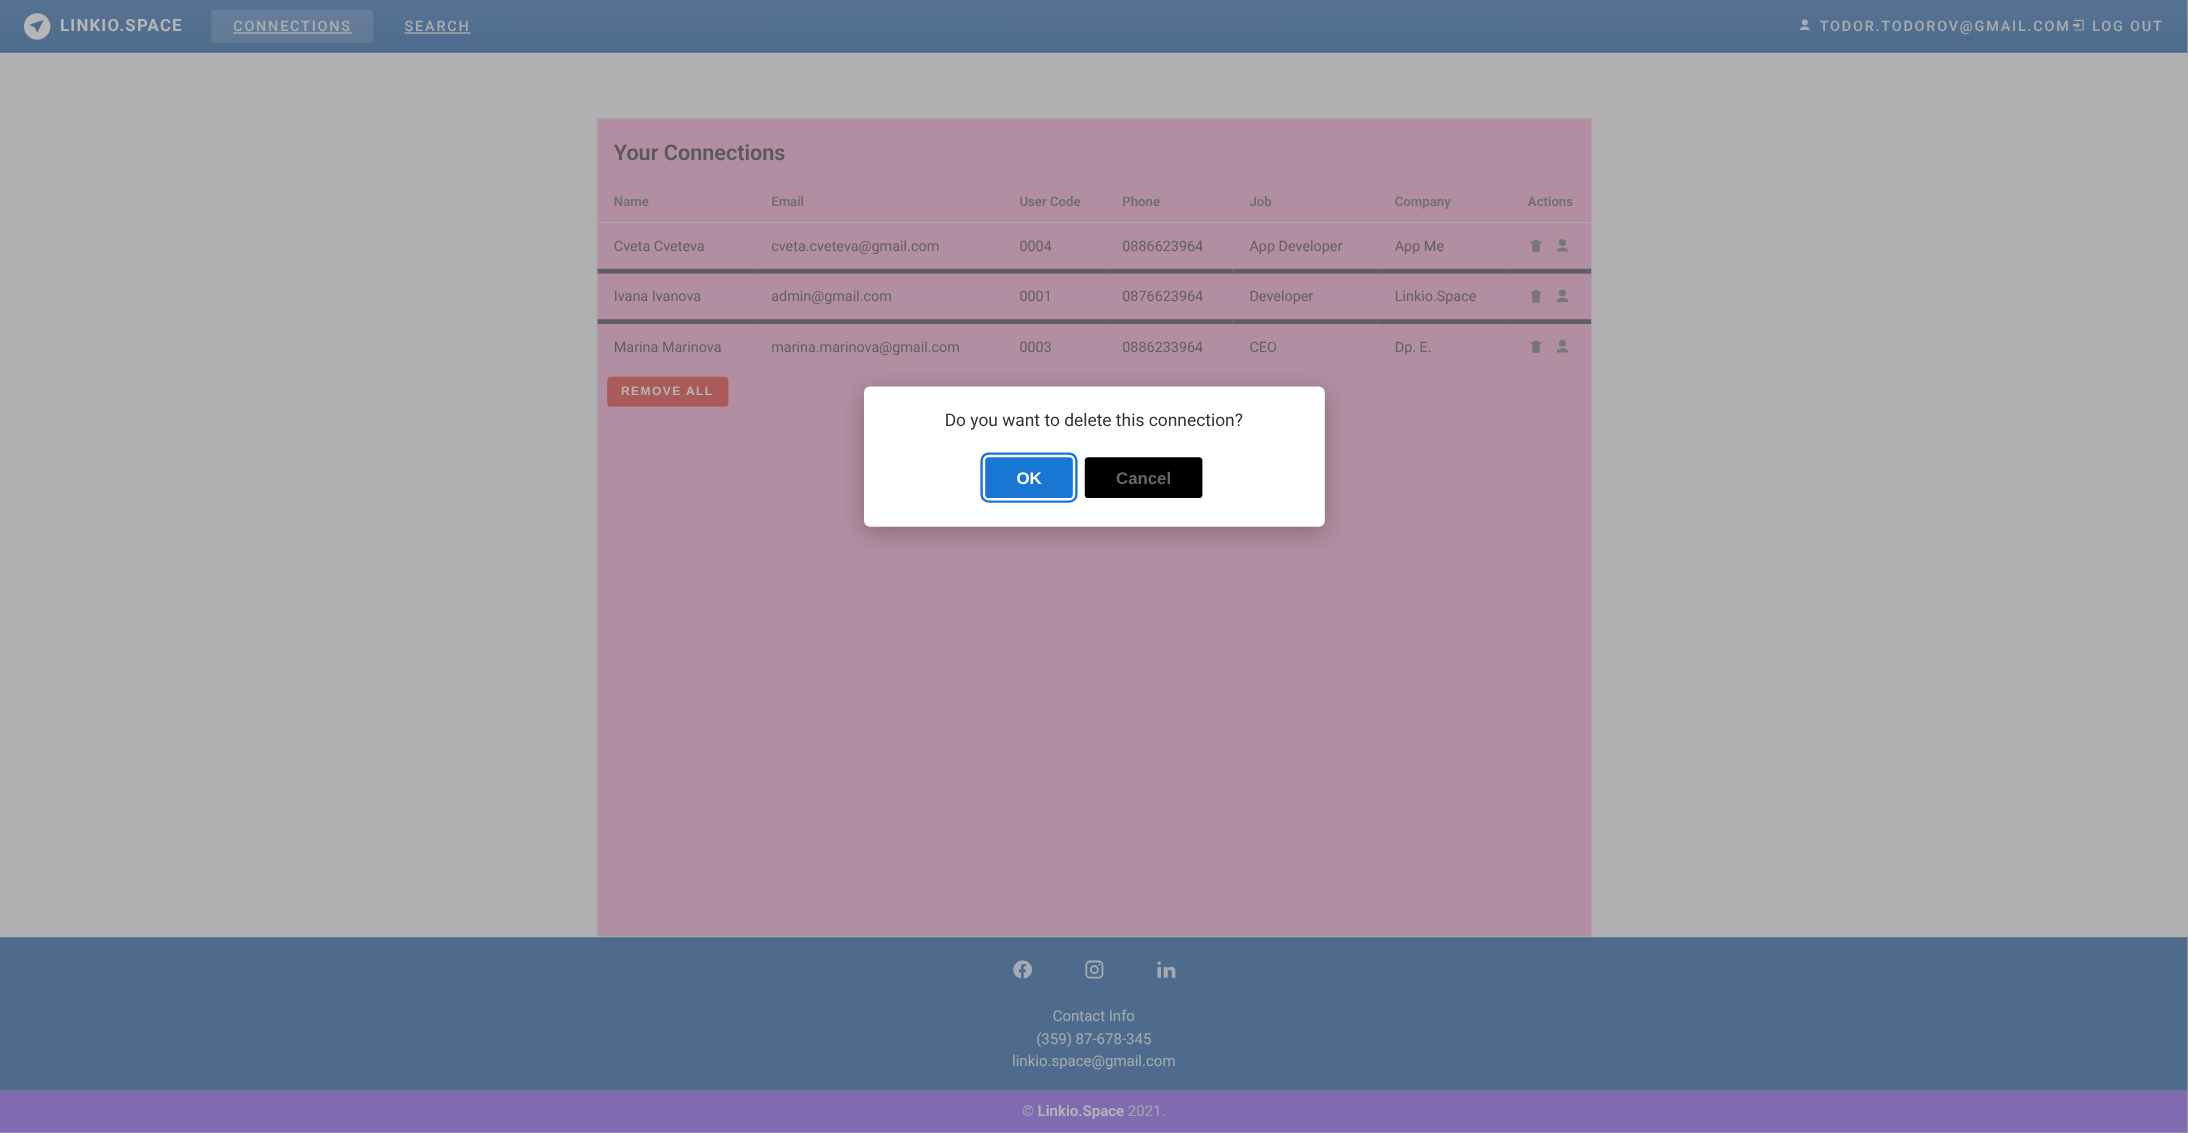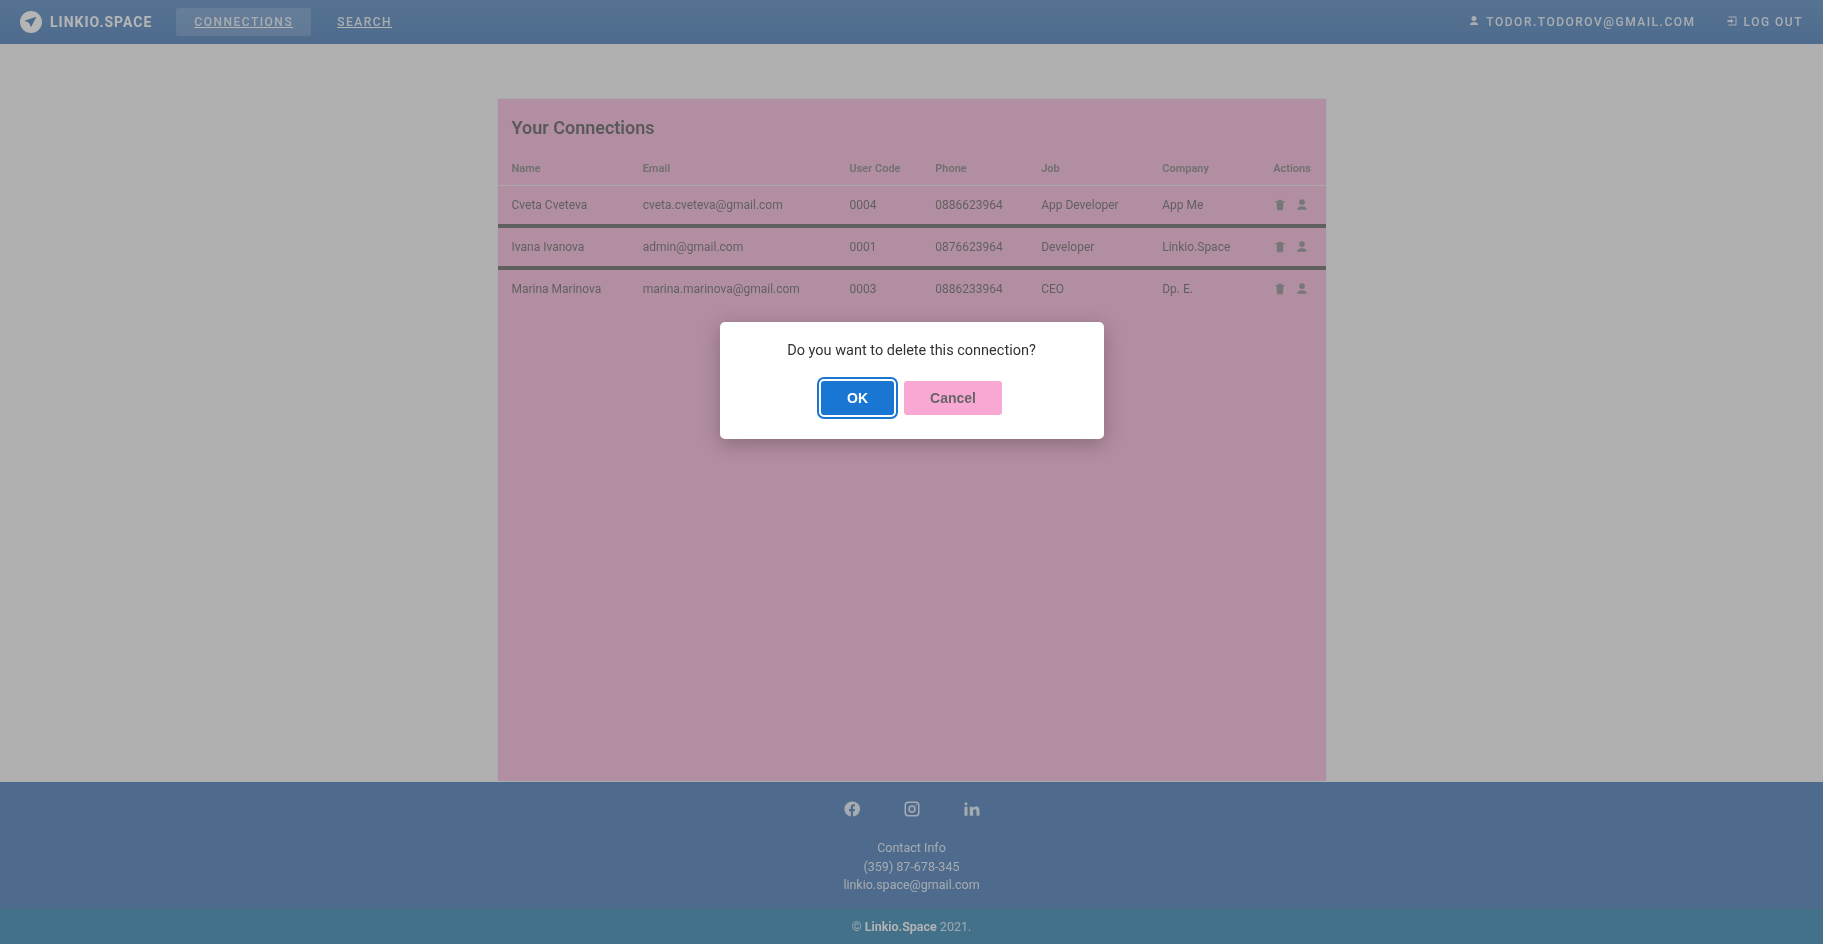--- a/index.html
+++ b/index.html
@@ -50,21 +50,20 @@
     cursor: pointer;
     color: #e3ecf5;
   }
   .nav-item.active {
     background: rgba(255,255,255,0.18);
   }
   .header-right {
     margin-left: auto;
     display: flex;
     align-items: flex-start;
-    gap: 30px;
     font-size: 12px;
     letter-spacing: 1.5px;
     font-weight: 500;
     color: #e3ecf5;
   }
   .header-right .hr-item { display: flex; align-items: center; gap: 6px; cursor: pointer; }
   .header-right svg { width: 12px; height: 12px; fill: #e3ecf5; }
 
   
   .main {
@@ -131,21 +130,21 @@
     background: #1b5ca6;
     color: #dce8f3;
     padding: 18px 0 14px 0;
     text-align: center;
     font-size: 13px;
   }
   .socials { display: flex; justify-content: center; gap: 42px; margin-bottom: 18px; }
   .socials svg { width: 18px; height: 18px; fill: #dce8f3; cursor: pointer; }
   .footer-line { line-height: 1.5; font-size: 12.5px; }
   .copyright {
-    background: #0369a1;
+    background: #8b5cf6;
     color: #cfe0ef;
     text-align: center;
     font-size: 12.5px;
     padding: 10px 0;
   }
   .copyright strong { color: #fff; font-weight: 600; }
 
   
   .overlay {
     position: fixed;
@@ -180,21 +179,21 @@
     cursor: pointer;
     text-align: right;
   }
   .btn-ok {
     background: #1976d2;
     color: #fff;
     outline: 2px solid #1976d2;
     outline-offset: 2px;
   }
   .btn-cancel {
-    background: #f9a8d4;
+    background: #000000;
     color: #666;
   }
 </style>
 </head>
 <body>
 
 <header class="header">
   <div class="brand">
     <span class="brand-logo">
       <svg viewBox="0 0 24 24">
@@ -294,20 +293,23 @@
                     <path d="M6 7h12l-1 14H7L6 7zm3-4h6l1 2h4v2H4V5h4l1-2z"></path>
                   </svg></span>
               <span class="icon-btn"><svg viewBox="0 0 24 24">
                     <path d="M12 12a5 5 0 100-10 5 5 0 000 10zm0 2c-4 0-8 2-8 5v1h16v-1c0-3-4-5-8-5z"></path>
                   </svg></span>
             </div>
           </td>
         </tr>
       </tbody>
     </table>
+    <div class="card-footer">
+      <button class="remove-all">REMOVE ALL</button>
+    </div>
   </div>
 </main>
 
 <footer class="footer">
   <div class="socials">
     <span><svg viewBox="0 0 24 24">
           <path d="M12 2a10 10 0 00-1.6 19.9v-7H8v-3h2.4V9.5c0-2.4 1.4-3.7 3.6-3.7 1 0 2 .2 2 .2v2.3h-1.2c-1.2 0-1.5.7-1.5 1.5V12H16l-.4 3h-2.2v7A10 10 0 0012 2z"></path>
         </svg></span>
     <span><svg viewBox="0 0 24 24">
           <path d="M7 2h10a5 5 0 015 5v10a5 5 0 01-5 5H7a5 5 0 01-5-5V7a5 5 0 015-5zm0 2a3 3 0 00-3 3v10a3 3 0 003 3h10a3 3 0 003-3V7a3 3 0 00-3-3H7zm5 3a5 5 0 110 10 5 5 0 010-10zm0 2a3 3 0 100 6 3 3 0 000-6zm5.5-3.5a1 1 0 110 2 1 1 0 010-2z"></path>

